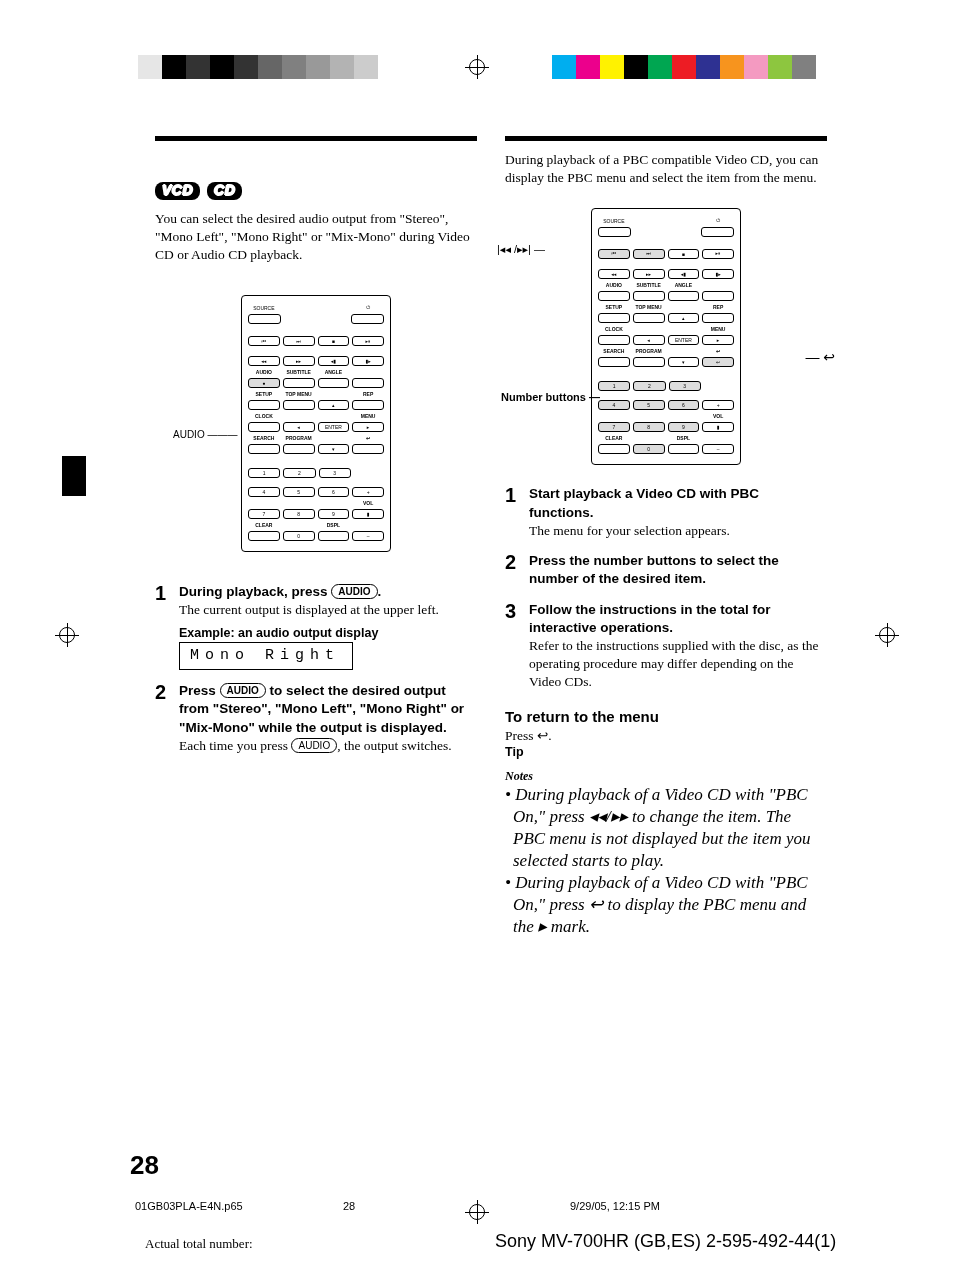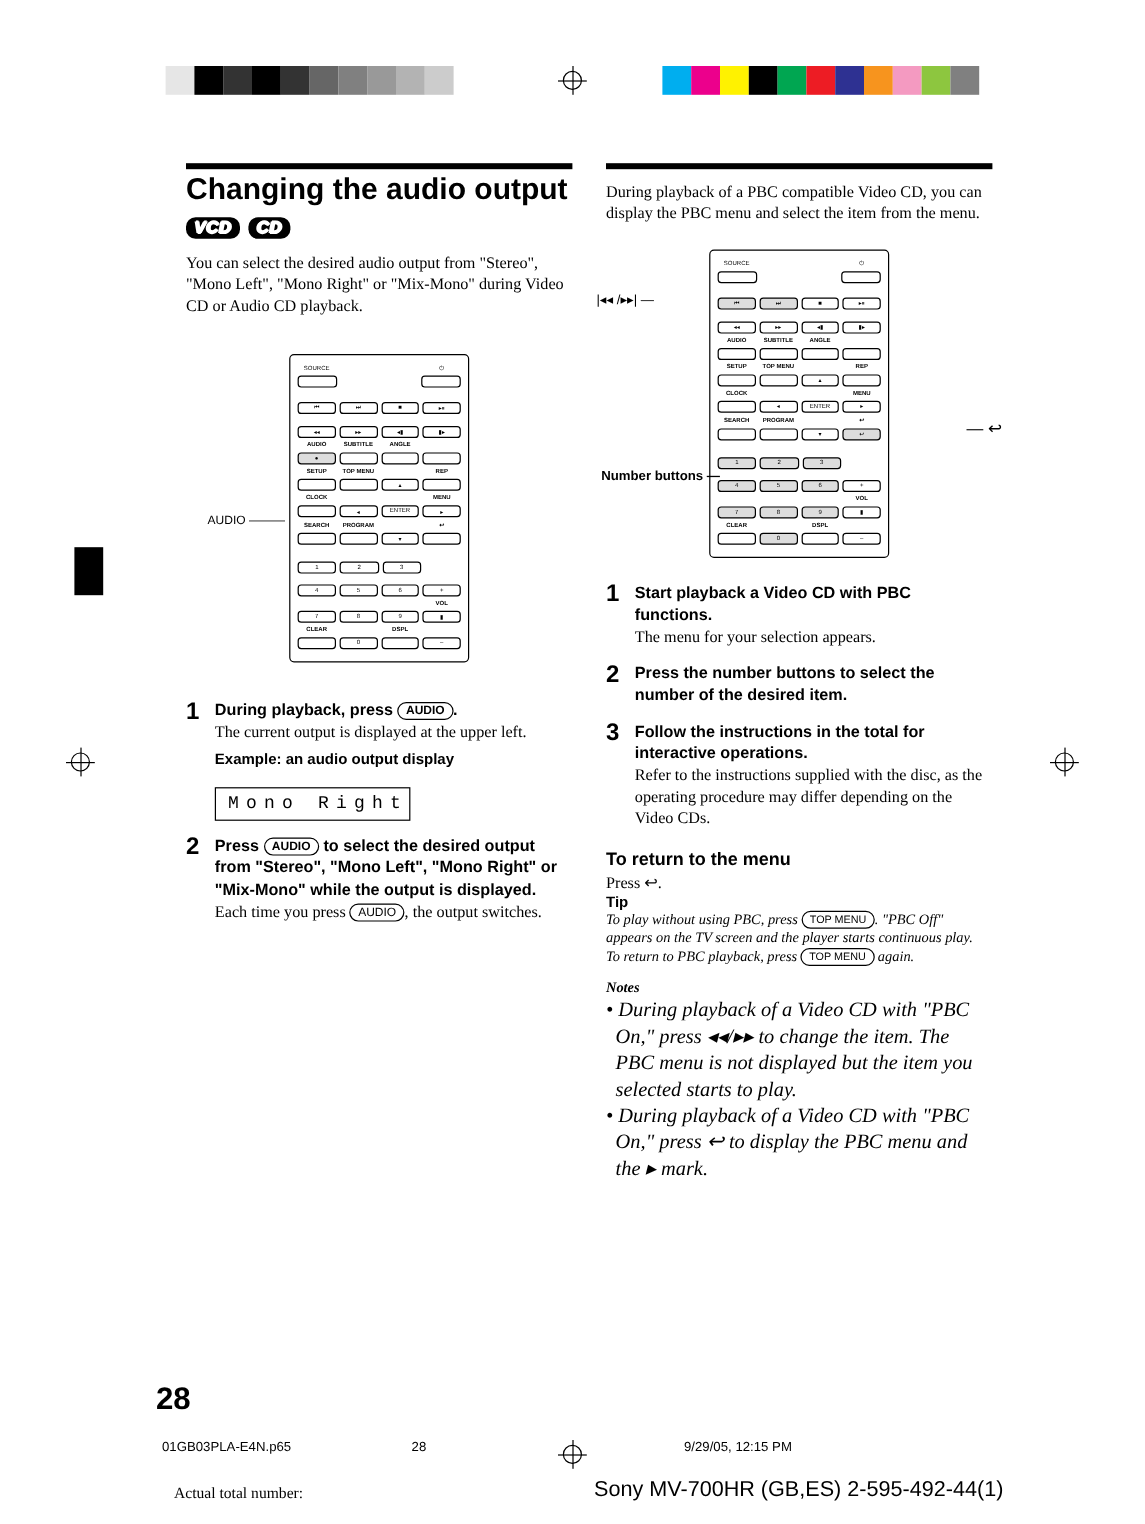--- a/index.html
+++ b/index.html
@@ -67,21 +67,21 @@
   .rbtn.hl { background:#ddd; }
   .spacer { flex:1; }
   .rrow.lbls .rlbl { font-weight:bold; }
 
   .step { display:flex; gap:8px; margin-top:12px; }
   .step-num { font-family: Arial; font-weight:800; color:#000; font-size:20px; line-height:1; min-width:16px;}
   .step-body { font-size:13.5px; line-height:1.35; }
   .step-body .lead { font-family: Arial; font-weight:bold; }
   .pill { display:inline-block; border:1px solid #000; border-radius:9px; padding:0 6px; font-family:Arial; font-size:10px; vertical-align:1px; line-height:13px;}
   .example-label { font-family:Arial; font-weight:bold; font-size:12.5px; margin-top:6px; display:block;}
-  .mono-box { display:inline-block; border:1px solid #000; font-family: "Courier New", monospace; font-size:15px; letter-spacing:6px; padding:3px 1px 3px 10px; margin-top:14px;}
+  .mono-box { display:inline-block; border:1px solid #000; font-family: "Courier New", monospace; font-size:15px; letter-spacing:6px; padding:3px 12px 3px 10px; margin-top:0;}
 
   .subhead { font-family: Arial; font-weight:800; font-size:15px; margin-top:16px; }
   .tip-head { font-family: Arial; font-weight:bold; font-size:12.5px; }
   .tip-body { font-style: italic; font-size:12px; line-height:1.3; }
   .notes-head { font-family: Liberation Serif, serif; font-weight:bold; font-style:italic; font-size:12px; margin-top:10px;}
   ul.notes { list-style:none; font-style:italic; font-size:17px; line-height:1.3; }
   ul.notes li { text-indent:-8px; padding-left:8px; }
 
   .page-num { position:absolute; left:132px; top:1172px; font-family:Arial; font-weight:800; font-size:26px;}
   .footer-row { position:absolute; top:1235px; width:100%; font-family:Arial; font-size:11px; }
@@ -144,21 +144,21 @@
     <span style="background: rgb(128, 128, 128);"></span>
   </div>
 
 <div class="black-tab"></div>
 
 <div class="page">
 
   <div class="col">
     <div class="rule"></div>
     <h1>
-      <span>Changing the audio output</span><br>
+      <br>
       <span class="badge">VCD</span>
       <span class="badge">CD</span>
     </h1>
     <p class="intro">You can select the desired audio output from "Stereo", "Mono Left", "Mono Right" or "Mix-Mono" during Video CD or Audio CD playback.</p>
 
     <div class="remote-wrap" style="height:290px;">
       <span class="remote-label-left audio">
         <span>AUDIO</span> ———
       </span>
       <div class="remote">
@@ -446,24 +446,20 @@
       <div class="step-body">
         <span class="lead">Follow the instructions in the total for interactive operations.</span><br>
         <span>Refer to the instructions supplied with the disc, as the operating procedure may differ depending on the Video CDs.</span>
       </div>
     </div>
 
     <div class="subhead">To return to the menu</div>
     <p class="intro" style="margin-top:2px">Press ↩.</p>
 
     <div class="tip-head">Tip</div>
-    <p class="tip-body">
-      <span>To play without using PBC, press </span><span class="pill" style="font-style:normal;font-size:9px">TOP MENU</span><span>. "PBC Off" appears on the TV screen and the player starts continuous play.</span><br>
-      <span>To return to PBC playback, press </span><span class="pill" style="font-style:normal;font-size:9px">TOP MENU</span><span> again.</span>
-    </p>
 
     <div class="notes-head">Notes</div>
     <ul class="notes">
       <li>• <span>During playback of a Video CD with "PBC On," press ◂◂/▸▸ to change the item. The PBC menu is not displayed but the item you selected starts to play.</span></li>
       <li>• <span>During playback of a Video CD with "PBC On," press ↩ to display the PBC menu and the ▸ mark.</span></li>
     </ul>
   </div>
 </div>
 
 <div class="page-num">28</div>

